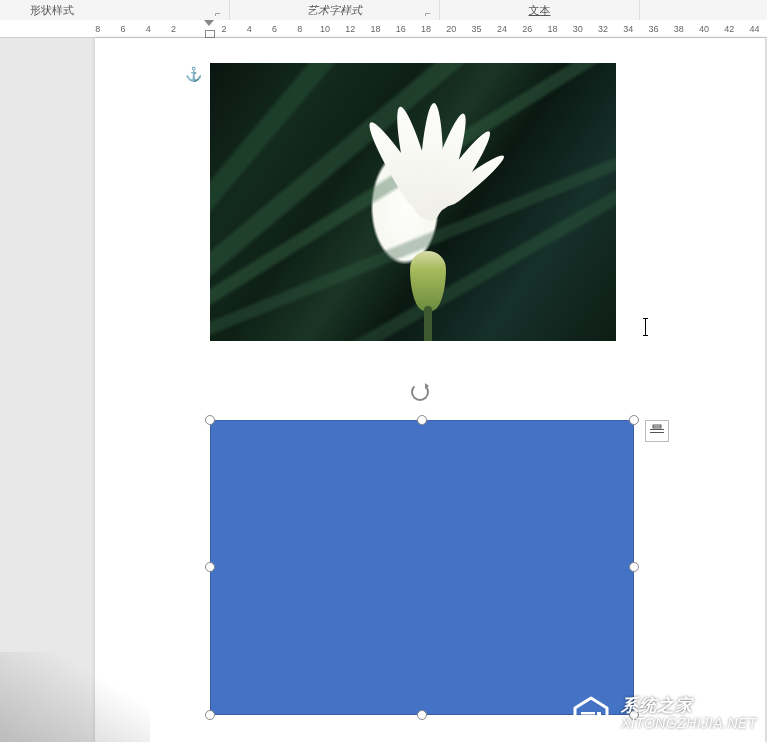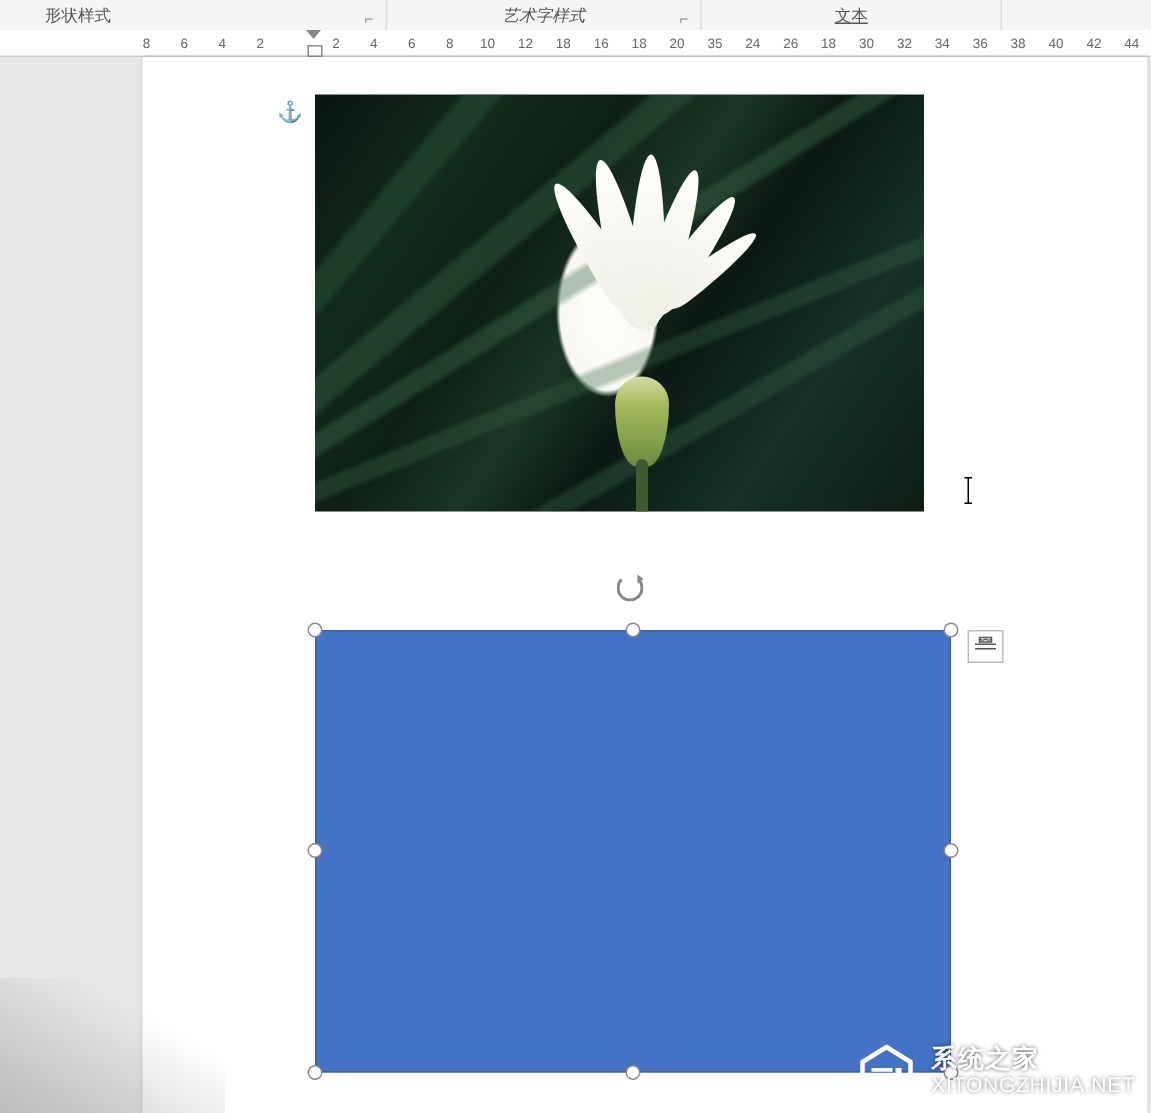--- a/index.html
+++ b/index.html
@@ -20,21 +20,21 @@
   color: #555;
 }
 .toolbar-group {
   display: flex;
   align-items: center;
   justify-content: center;
   border-right: 1px solid #ddd;
   height: 100%;
   position: relative;
 }
-.group-shape { width: 258px; padding-left: 30px; justify-content: flex-start; }
+.group-shape { width: 230px; padding-left: 30px; justify-content: flex-start; }
 .group-wordart { width: 210px; font-style: italic; }
 .group-text { width: 200px; text-decoration: underline; }
 .dialog-launcher {
   position: absolute;
   right: 4px;
   bottom: 2px;
   width: 10px;
   height: 10px;
   font-size: 10px;
   color: #888;
@@ -231,20 +231,21 @@
 .layout-options svg { width: 16px; height: 14px; }
 .watermark {
   position: absolute;
   right: 10px;
   bottom: 10px;
   display: flex;
   align-items: center;
   gap: 10px;
   color: #fff;
   text-shadow: 0 0 3px rgba(0,0,0,0.6);
+  font-style: italic;
 }
 .wm-logo {
   width: 40px;
   height: 36px;
 }
 .wm-text { display: flex; flex-direction: column; line-height: 1.1; }
 .wm-main { font-size: 17px; font-weight: bold; letter-spacing: 1px; }
 .wm-sub { font-size: 14px; letter-spacing: 0.5px; opacity: 0.95; }
 .fade-overlay {
   position: absolute;

